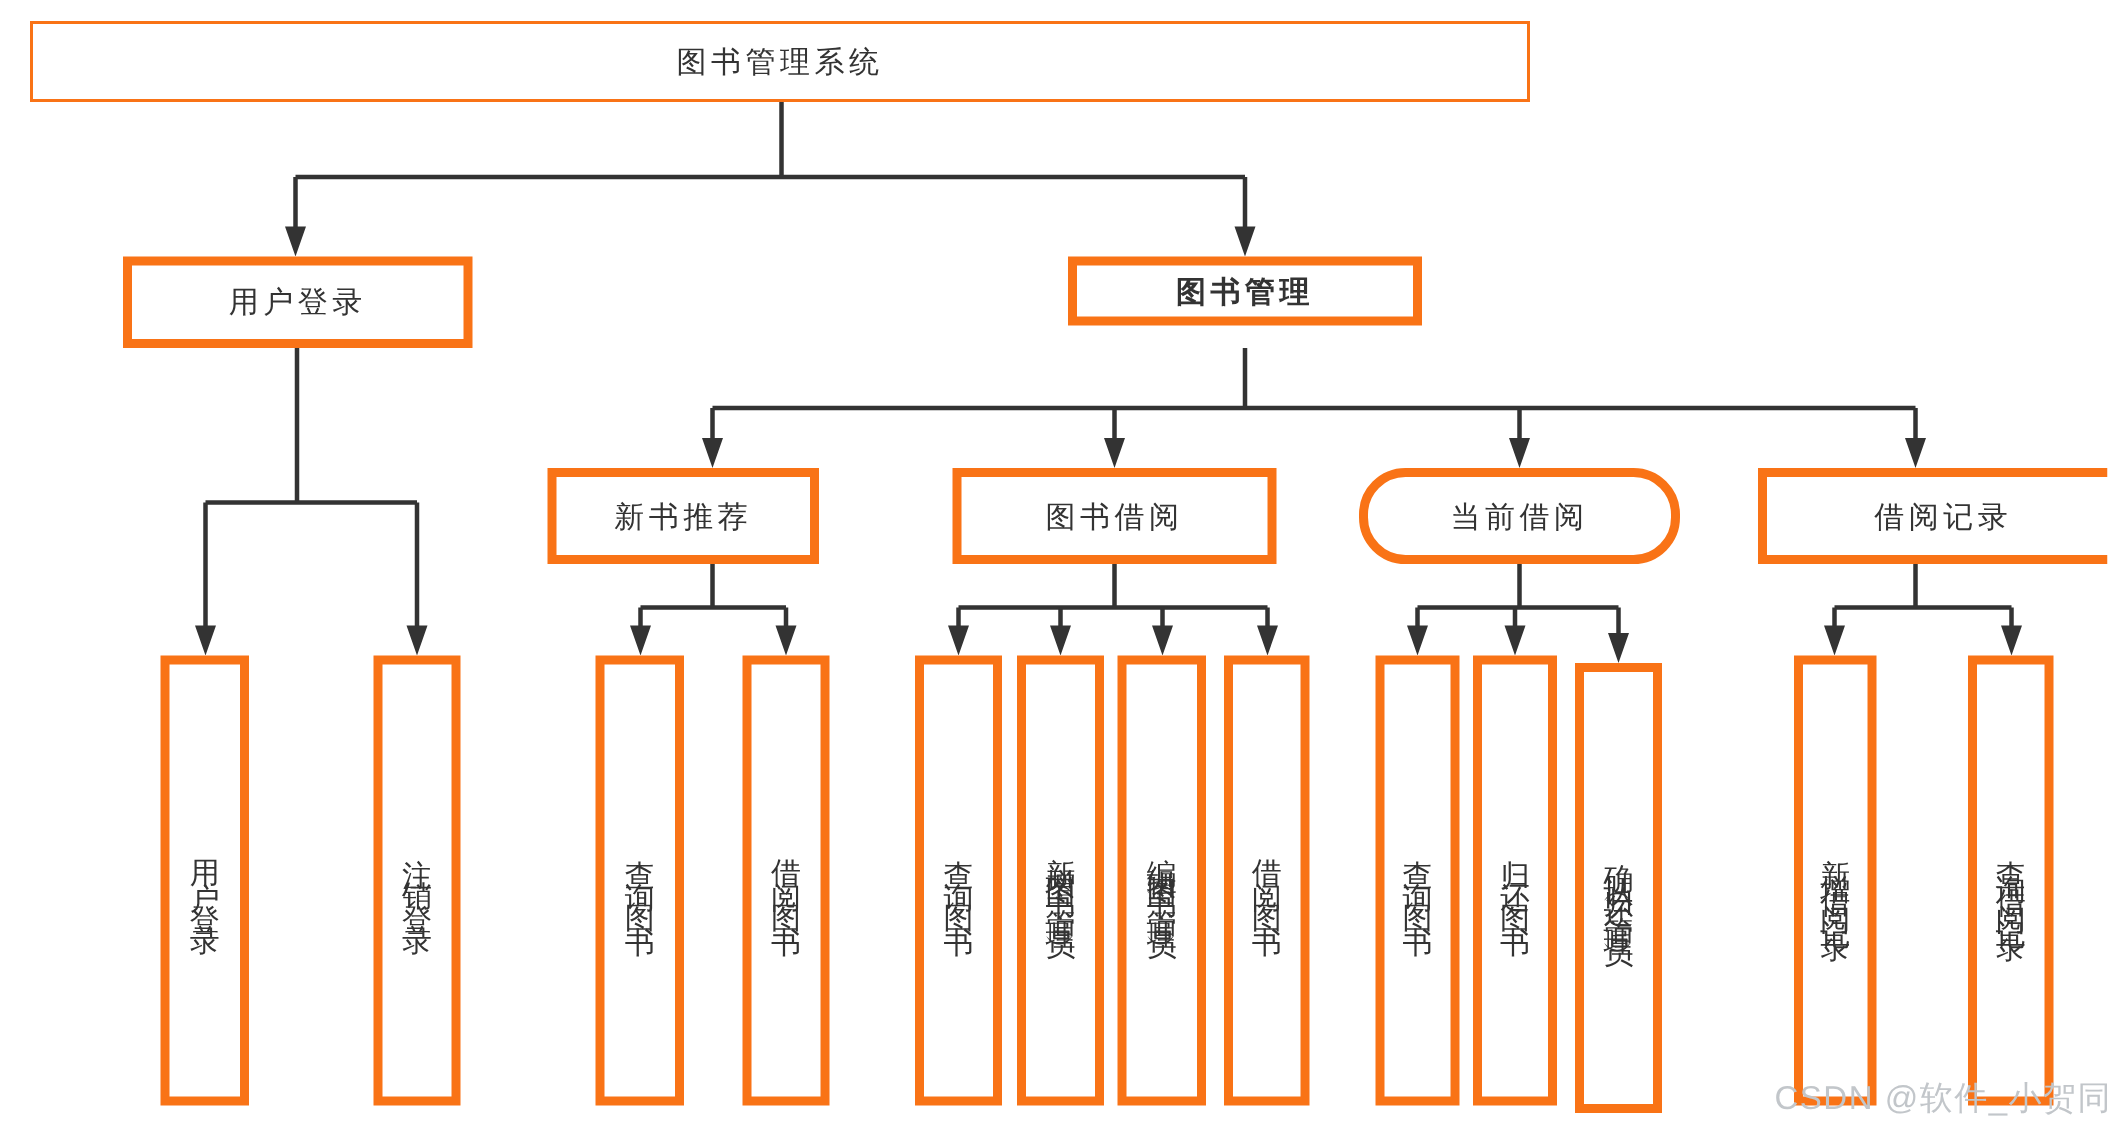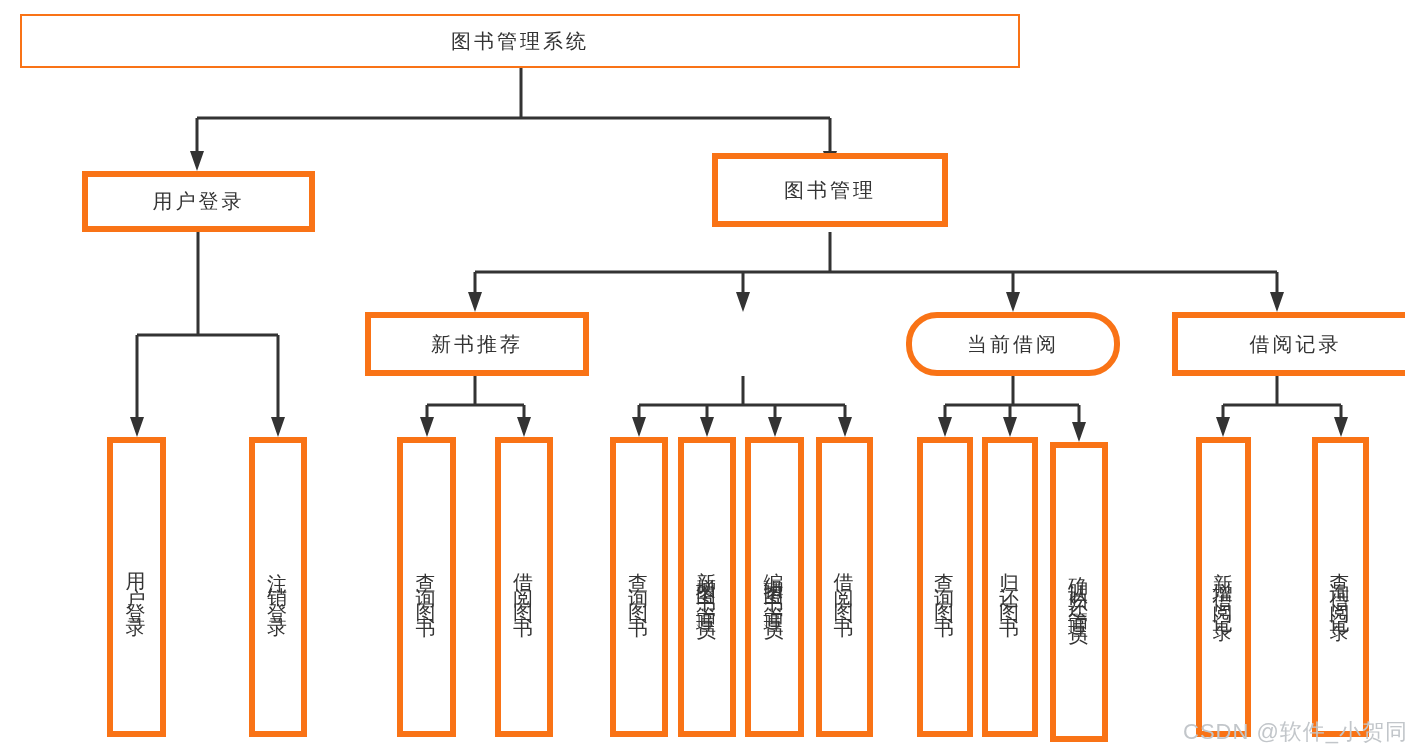--- a/index.html
+++ b/index.html
@@ -29,22 +29,22 @@
   .vbox{
     writing-mode:vertical-rl;
     text-orientation:mixed;
     letter-spacing:15px;
   }
   .vbox.v-mid{letter-spacing:10px;}
   .vbox.v-long{letter-spacing:7px;}
   
   .n-root{left:20px;top:14px;width:1000px;height:54px;border-width:2px;}
   .n-user-login{left:82px;top:171px;width:233px;height:61px;}
-  .n-book-mgmt{left:712px;top:153px;width:236px;height:74px;}
-  .n-new-rec{left:365px;top:312px;width:224px;height:64px;}
+  .n-book-mgmt{left:712px;top:171px;width:236px;height:46px;font-weight:bold;}
+  .n-new-rec{left:365px;top:312px;width:181px;height:64px;}
   .n-borrow{left:635px;top:312px;width:216px;height:64px;}
   .n-current{left:906px;top:312px;width:214px;height:64px;border-radius:31px;}
   .n-records{left:1172px;top:312px;width:247px;height:64px;}
   .l-1{left:107px;top:437px;width:59px;height:300px;}
   .l-2{left:249px;top:437px;width:58px;height:300px;}
   .l-3{left:397px;top:437px;width:59px;height:300px;}
   .l-4{left:495px;top:437px;width:58px;height:300px;}
   .l-5{left:610px;top:437px;width:58px;height:300px;}
   .l-6{left:678px;top:437px;width:58px;height:300px;}
   .l-7{left:745px;top:437px;width:59px;height:300px;}
@@ -99,20 +99,21 @@
       M1072 422 L1086 422 L1079 442 Z
       M1216 417 L1230 417 L1223 437 Z  M1334 417 L1348 417 L1341 437 Z"></path>
   </svg>
 
   <div class="box n-root">图书管理系统</div>
 
   <div class="box n-user-login">用户登录</div>
   <div class="box n-book-mgmt">图书管理</div>
 
   <div class="box n-new-rec">新书推荐</div>
+  <div class="box n-borrow">图书借阅</div>
   <div class="box n-current">当前借阅</div>
   <div class="box n-records">借阅记录</div>
 
   <div class="box vbox l-1">用户登录</div>
   <div class="box vbox l-2">注销登录</div>
 
   <div class="box vbox l-3">查询图书</div>
   <div class="box vbox l-4">借阅图书</div>
 
   <div class="box vbox l-5">查询图书</div>

